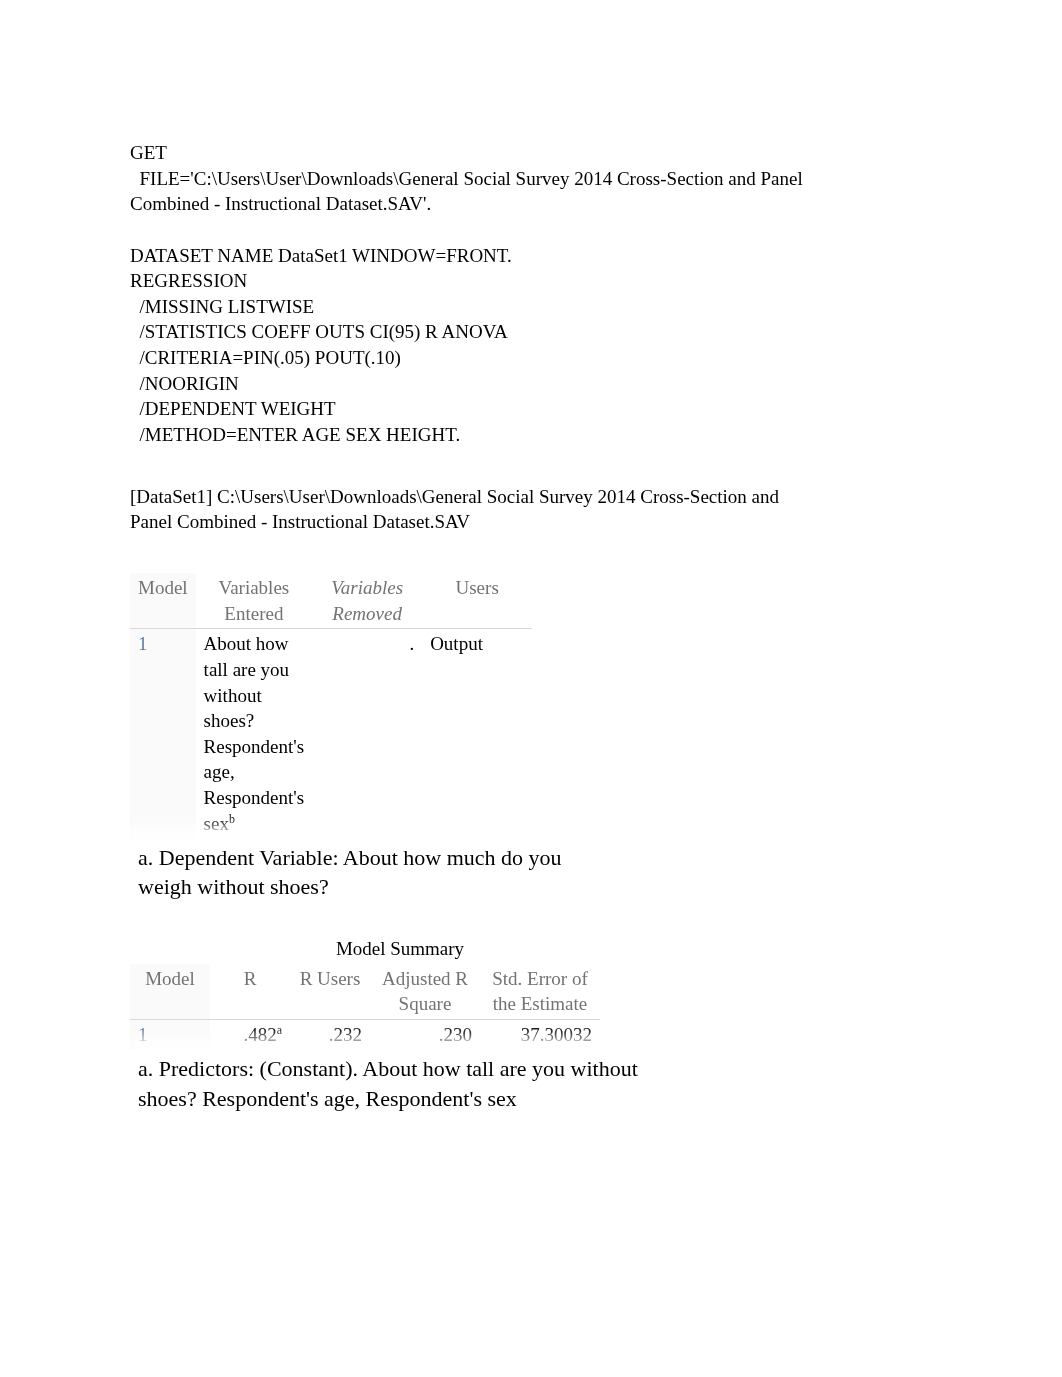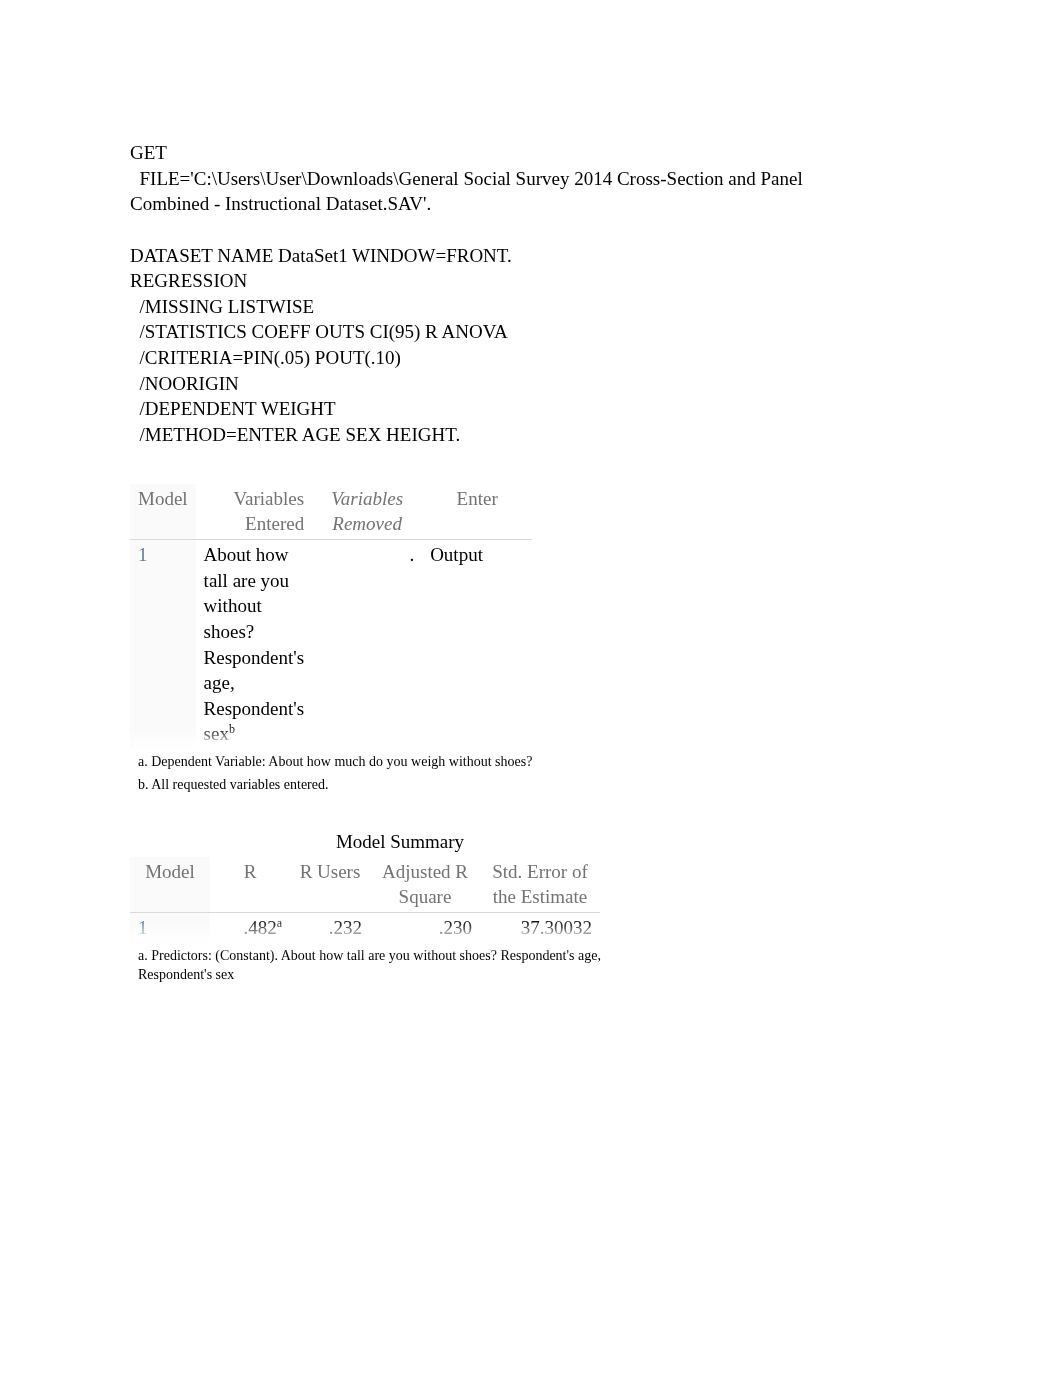--- a/index.html
+++ b/index.html
@@ -56,21 +56,21 @@
     text-align: left;
   }
   .spss-table tbody td.data {
     color: #000;
     text-align: left;
   }
   .spss-table tbody td.num {
     text-align: right;
   }
   .footnote {
-    font-size: 14px;
+    font-size: 22px;
     margin-top: 4px;
     margin-left: 8px;
     max-width: 460px;
   }
   .sup { font-size: 12px; vertical-align: super; }
   
   .blurred-row {
     position: relative;
   }
   .blurred-row::after {
@@ -104,45 +104,45 @@
 
 DATASET NAME DataSet1 WINDOW=FRONT.
 REGRESSION
   /MISSING LISTWISE
   /STATISTICS COEFF OUTS CI(95) R ANOVA
   /CRITERIA=PIN(.05) POUT(.10)
   /NOORIGIN
   /DEPENDENT WEIGHT
   /METHOD=ENTER AGE SEX HEIGHT.</div>
 
+  <div class="dataset-line">[DataSet1] C:\Users\User\Downloads\General Social Survey 2014 Cross-Section and Panel Combined - Instructional Dataset.SAV</div>
 
 
   <div class="spss-table-wrap" style="width:460px;">
     <table class="spss-table vars-table">
       <thead>
         <tr>
           <th class="leftcol">Model</th>
-          <th style="width:110px;text-align:right;">Variables Entered</th>
+          <th style="width:110px;">Variables Entered</th>
           <th style="width:110px;font-style:italic;">Variables Removed</th>
-          <th>Enter</th>
+          <th>Users</th>
         </tr>
       </thead>
       <tbody>
         <tr class="blurred blurred-row">
           <td class="leftcol">1</td>
           <td class="data">
             <span>About how tall are you without shoes? Respondent's age, Respondent's sex</span><span class="sup">b</span>
           </td>
           <td class="data num">.</td>
           <td class="data">Output</td>
         </tr>
       </tbody>
     </table>
     <div class="footnote">a. Dependent Variable: About how much do you weigh without shoes?</div>
-    <div class="footnote">b. All requested variables entered.</div>
   </div>
 
   <div class="spss-table-wrap" style="width:540px;">
     <div class="table-title">Model Summary</div>
     <table class="spss-table model-summary-table">
       <thead>
         <tr>
           <th class="leftcol">Model</th>
           <th>R</th>
           <th>R Users</th>

